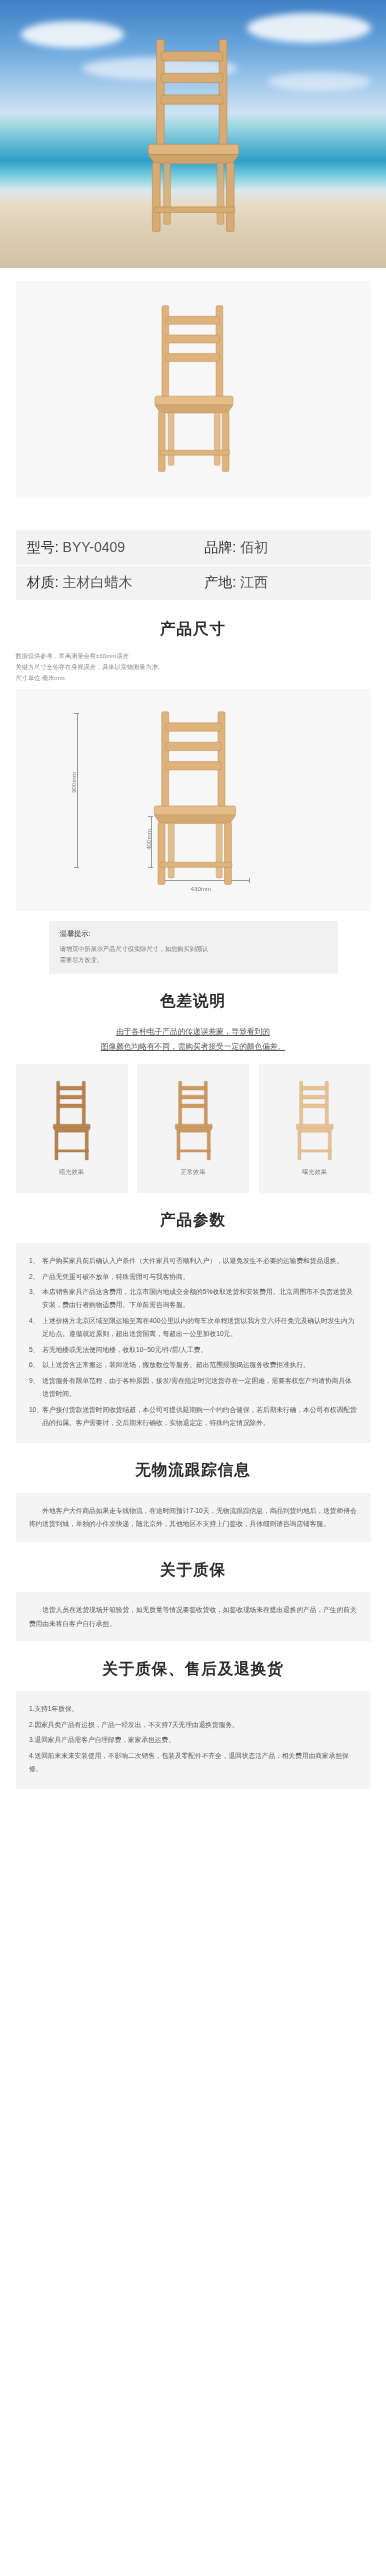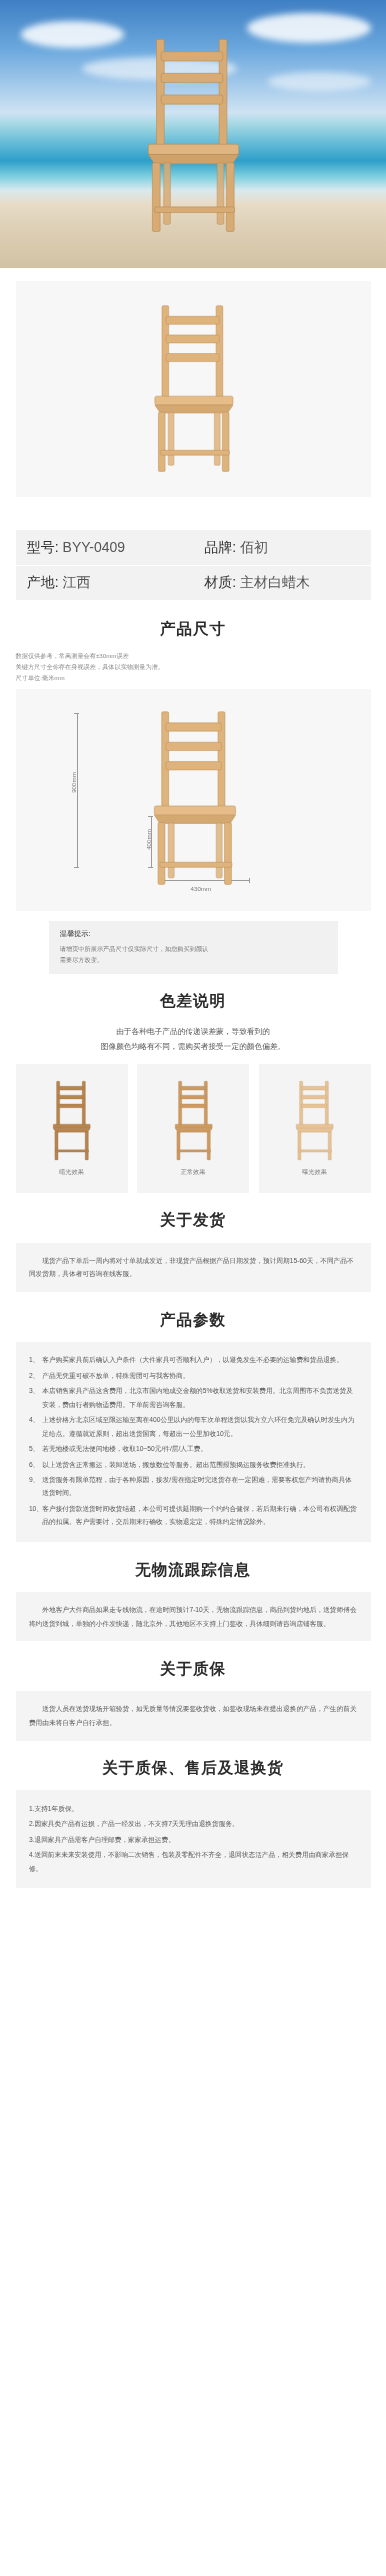--- a/index.html
+++ b/index.html
@@ -61,20 +61,21 @@
     color: #2b2b2b;
     letter-spacing: 1px;
     margin-bottom: 11.3px;
   }
   .sec-sub {
     text-align: center;
     font-size: 7.7px;
     color: #555;
     line-height: 15.5px;
     margin-bottom: 9.3px;
+    text-decoration: underline;
   }
 
   
   .param-wrap { width: 355px; margin: 0 auto; }
   .param-row {
     display: flex;
     background: #f2f2f2;
     border-bottom: 1px solid #ffffff;
   }
   .param-cell {
@@ -257,26 +258,26 @@
           <span class="k">型号:</span>
           <span class="v">BYY-0409</span>
         </div>
         <div class="param-cell">
           <span class="k">品牌:</span>
           <span class="v">佰初</span>
         </div>
       </div>
       <div class="param-row">
         <div class="param-cell">
+          <span class="k">材质:</span>
+          <span class="v">主材白蜡木</span>
+        </div>
+        <div class="param-cell">
           <span class="k">产地:</span>
           <span class="v">江西</span>
-        </div>
-        <div class="param-cell">
-          <span class="k">材质:</span>
-          <span class="v">主材白蜡木</span>
         </div>
       </div>
     </div>
   </div>
 
   <div class="section">
     <div class="sec-title">产品尺寸</div>
     <div class="size-note" style="white-space:pre-line;">数据仅供参考，常高测量会有±30mm误差
 关键方尺寸全你存在身视误差，具体以实物测量为准。
 尺寸单位:毫米mm</div>
@@ -363,26 +364,20 @@
             <rect x="66" y="246" width="15" height="134" rx="3"></rect>
               <rect x="210" y="246" width="15" height="134" rx="3"></rect>
             <rect x="70" y="332" width="156" height="11" rx="3"></rect>
           </g>
         </svg>
         <div class="swatch-cap">曝光效果</div>
       </div>
     </div>
   </div>
 
-  <div class="section">
-    <div class="sec-title">关于发货</div>
-    <div class="card plain">
-      <span>现货产品下单后一周内将对寸单就成发近，非现货产品根据产品日期发货，预计周期15-60天，不同产品不同发货期，具体者可咨询在线客服。</span>
-    </div>
-  </div>
 
   <div class="section">
     <div class="sec-title">产品参数</div>
     <div class="card">
       <div class="li">
           <div class="num">1、</div>
           <div class="txt">客户购买家具前后确认入户条件（大件家具可否顺利入户），以避免发生不必要的运输费和货品退换。</div>
         </div>
       <div class="li">
           <div class="num">2、</div>

